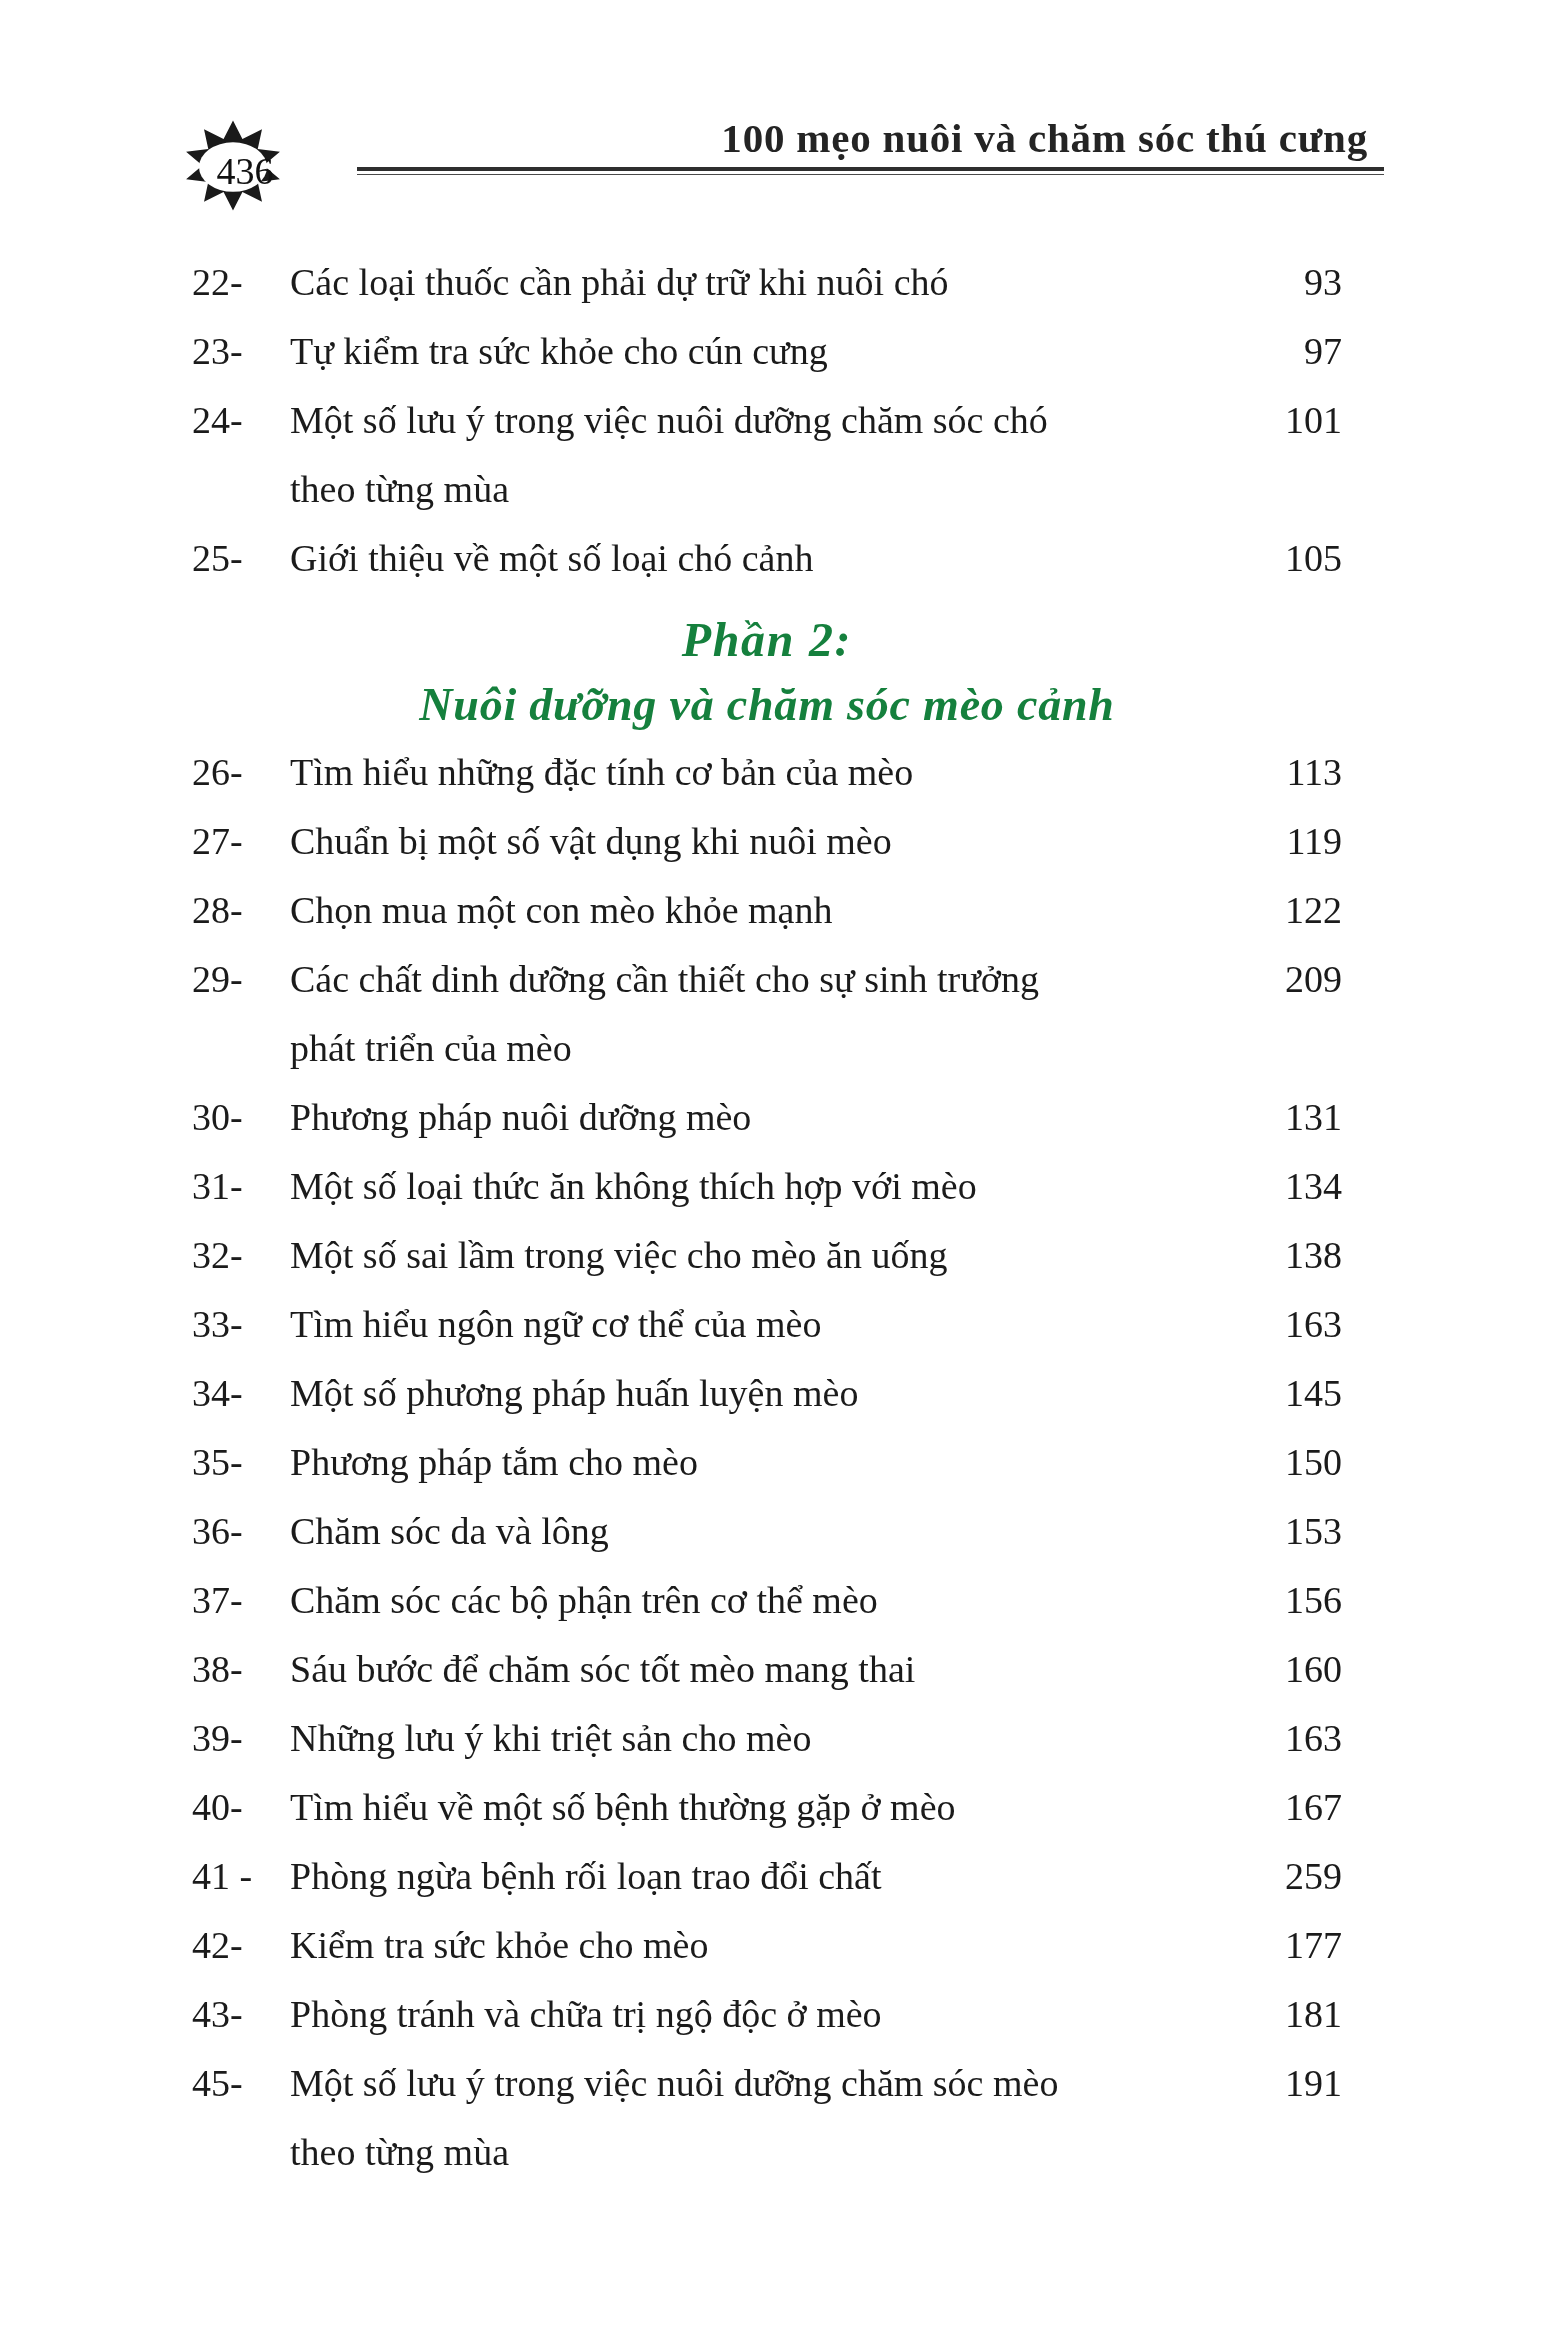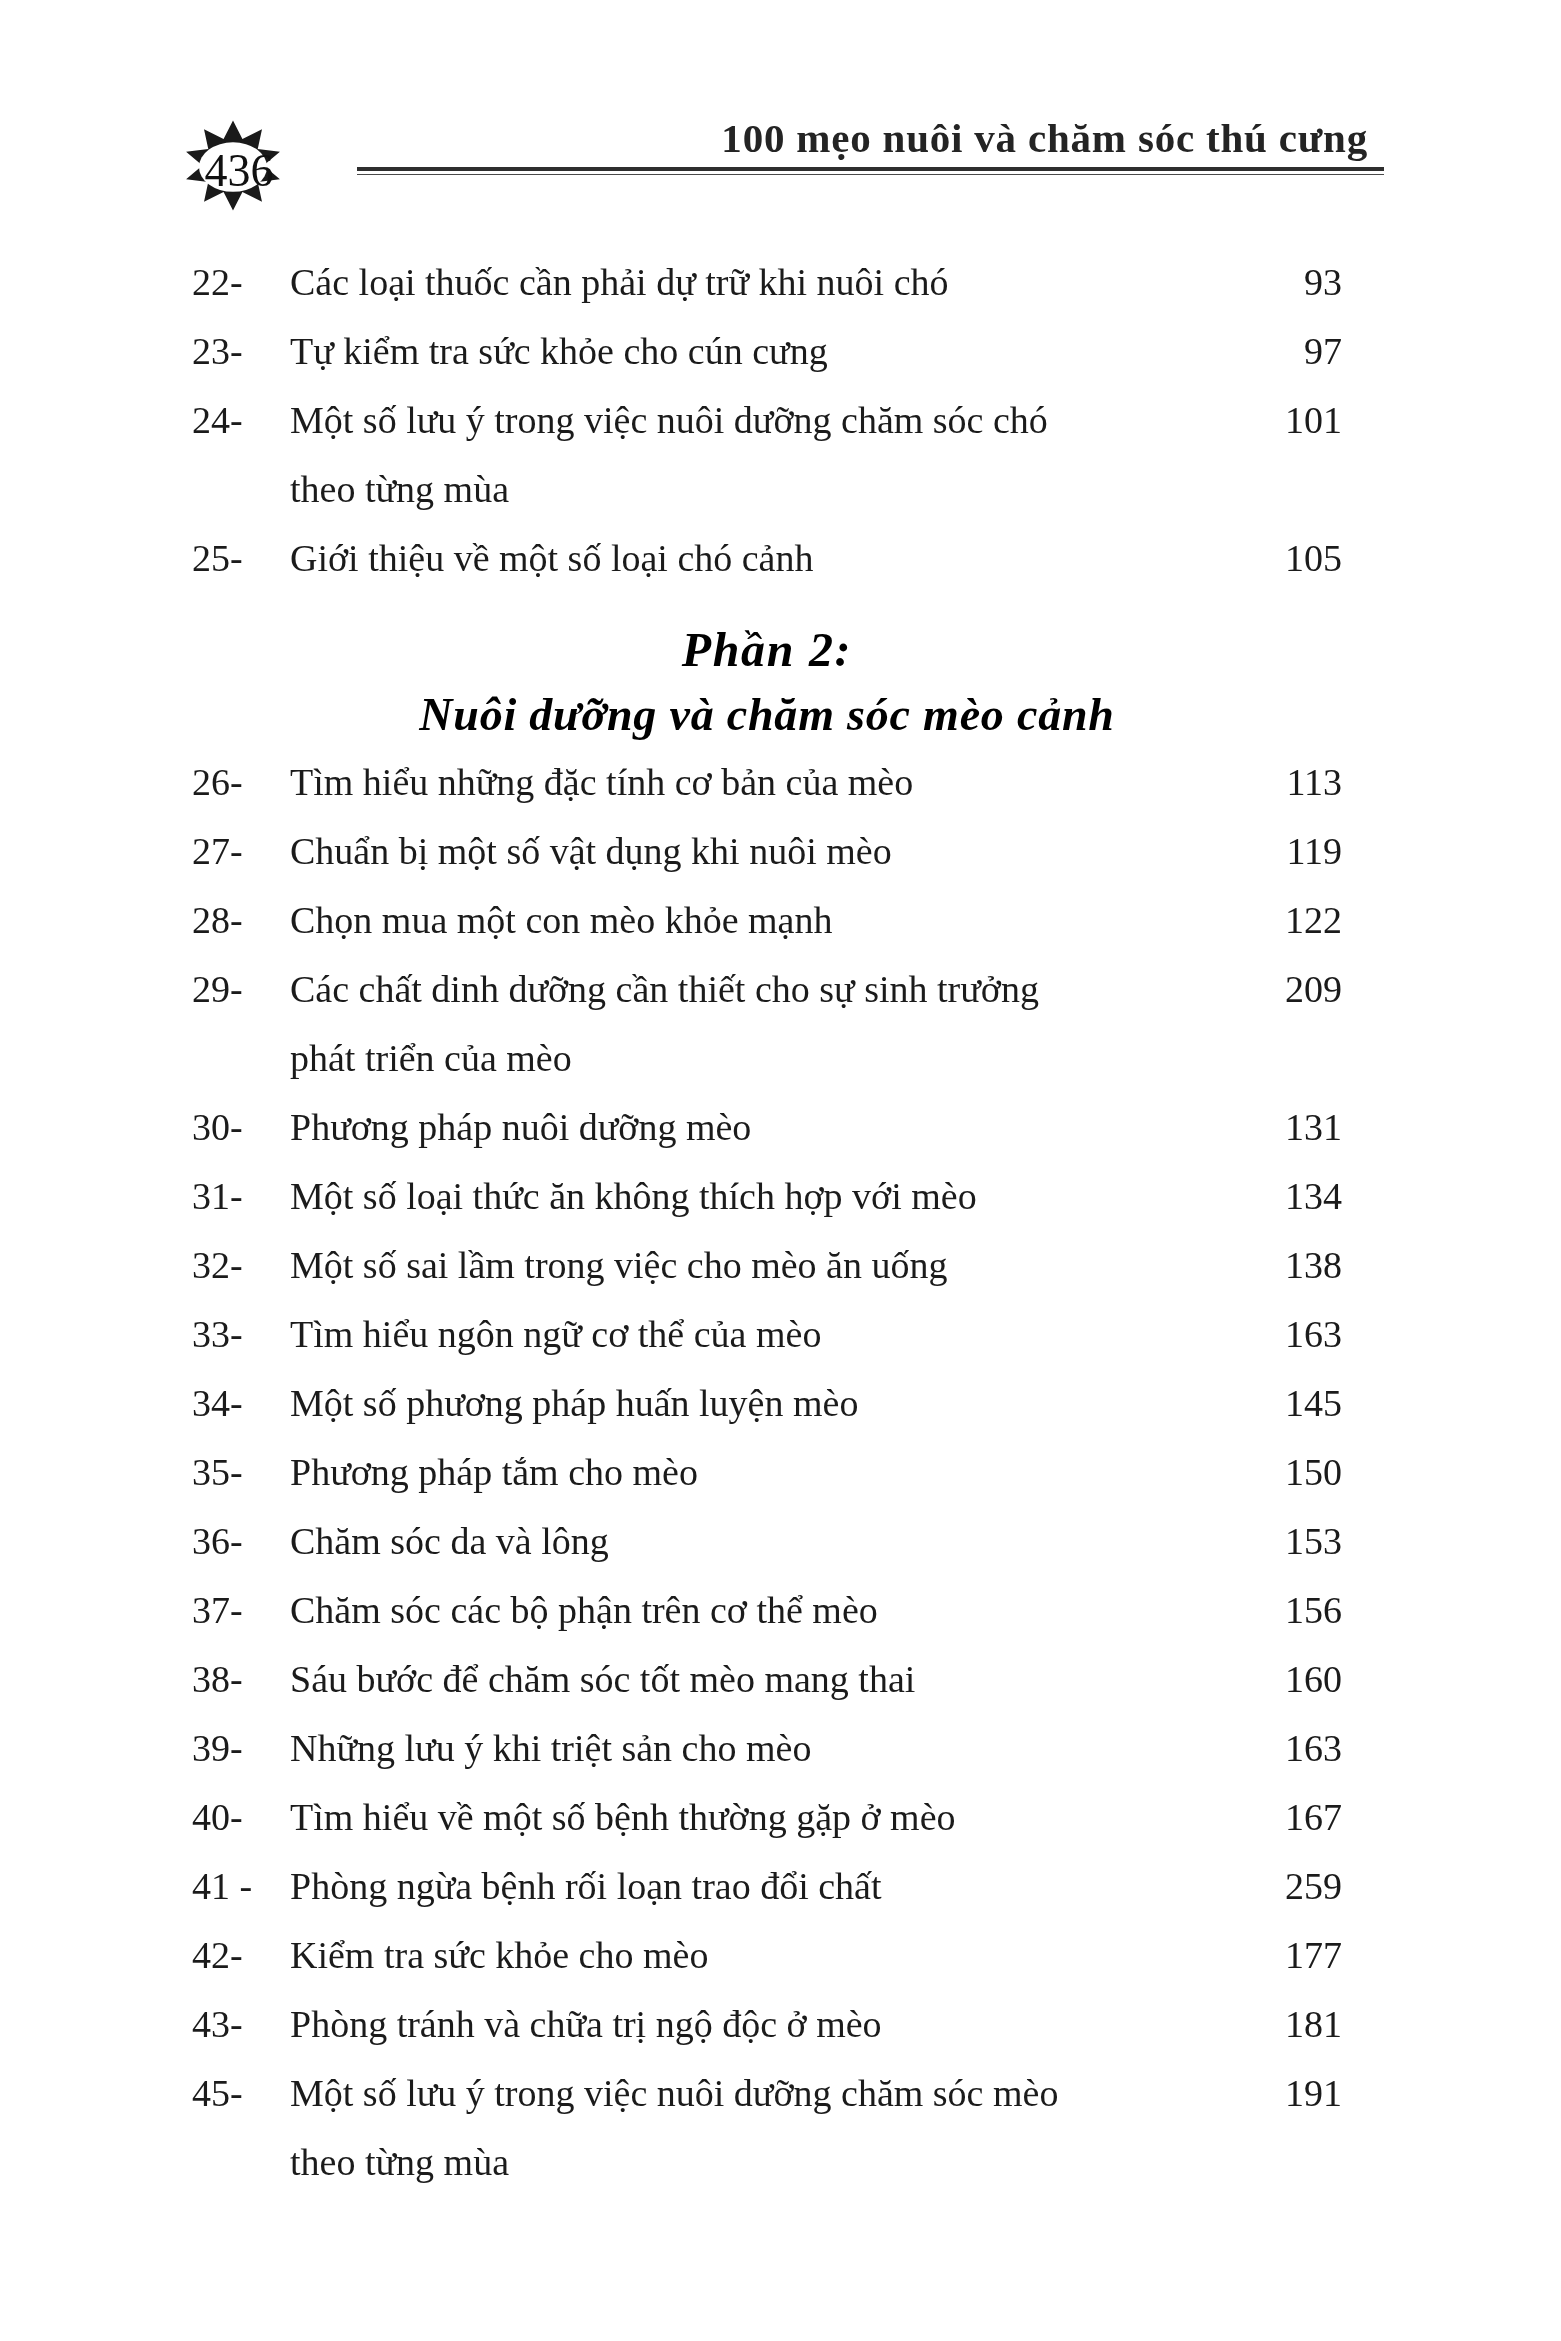--- a/index.html
+++ b/index.html
@@ -12,23 +12,23 @@
     overflow: hidden;
   }
 
   
   .badge {
     position: absolute; left: 182px; top: 119px;
     width: 102px; height: 93px;
   }
   .badge svg { position: absolute; left: 0; top: 0; width: 100%; height: 100%; }
   .badge-num {
-    position: absolute; left: 6px; top: 5px; width: 100%; height: 100%;
+    position: absolute; left: 12px; top: 5px; width: 100%; height: 100%;
     display: flex; align-items: center; justify-content: center;
-    font-size: 46px; color: #111;
+    font-size: 38px; color: #111;
   }
   .header-title {
     position: absolute; top: 114px; right: 193px;
     font-size: 41px; font-weight: 600;
     letter-spacing: 0.8px; color: #242424;
     white-space: nowrap;
   }
   .header-rule {
     position: absolute; left: 357px; top: 167px;
     width: 1027px; height: 2.5px;
@@ -42,23 +42,23 @@
     width: 1150px;
     font-size: 38px; line-height: 69px;
   }
   .toc-row { display: flex; align-items: flex-start; }
   .toc-num { flex: none; width: 98px; }
   .toc-title { flex: 1; }
   .toc-page { flex: none; width: 76px; text-align: right; }
 
   .section-heading {
     text-align: center;
-    margin-top: 25px;
+    margin-top: 15px;
     font-style: italic;
-    color: #000000;
+    color: #15803d;
   }
   .section-label {
     font-size: 48px; line-height: 63px; font-weight: 700;
     letter-spacing: 1.7px;
   }
   .section-title {
     font-size: 46px; line-height: 67px; font-weight: 700;
     letter-spacing: 0.8px;
   }
 </style>

